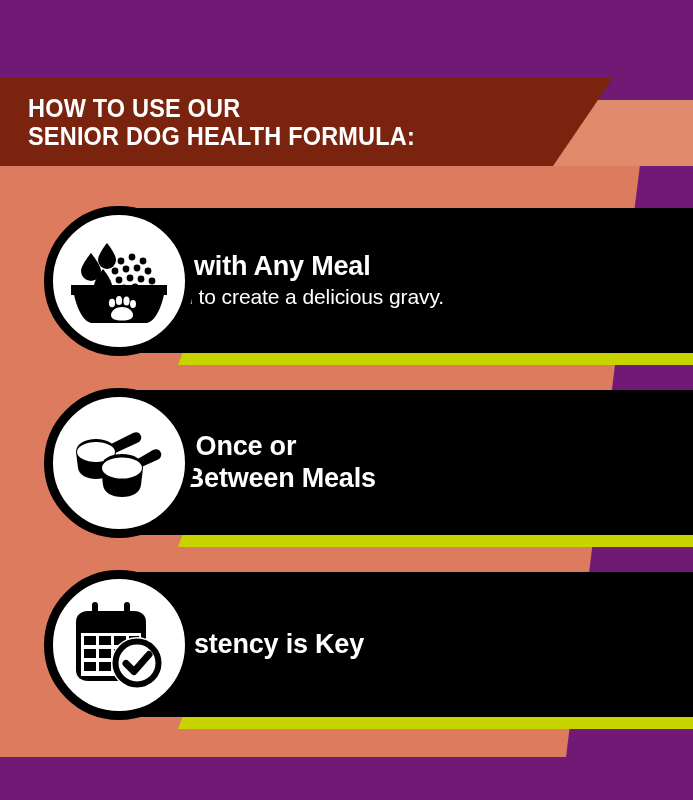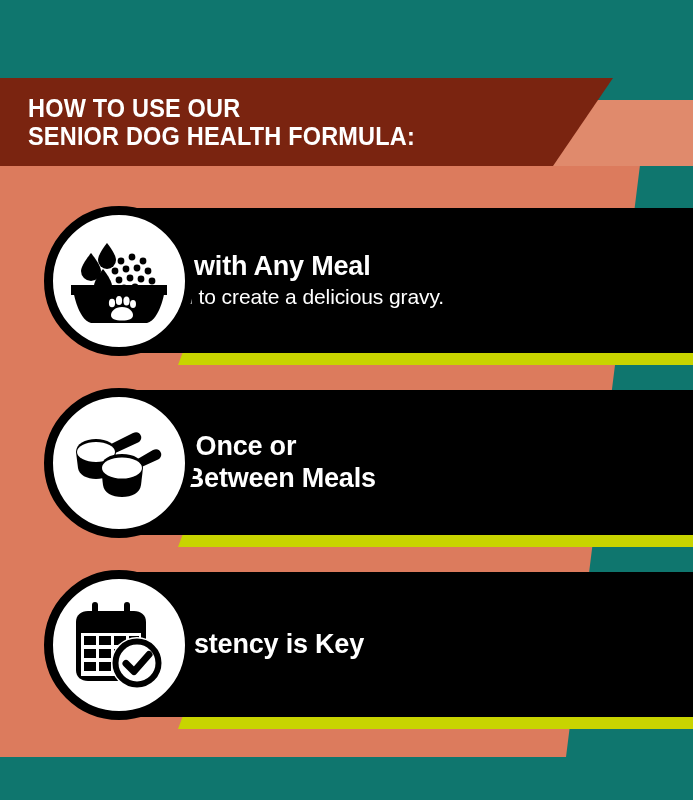--- a/index.html
+++ b/index.html
@@ -13,21 +13,21 @@
   body {
     font-family: "Liberation Sans", sans-serif;
     background: #D2492A;
     position: relative;
   }
 
   #stage {
     position: relative;
     width: 693px;
     height: 800px;
-    background: #0f766e;
+    background: #701a75;
     overflow: hidden;
   }
 
   
   .bg-salmon {
     position: absolute;
     left: 0;
     top: 165px;
     width: 640px;
     height: 592px;

